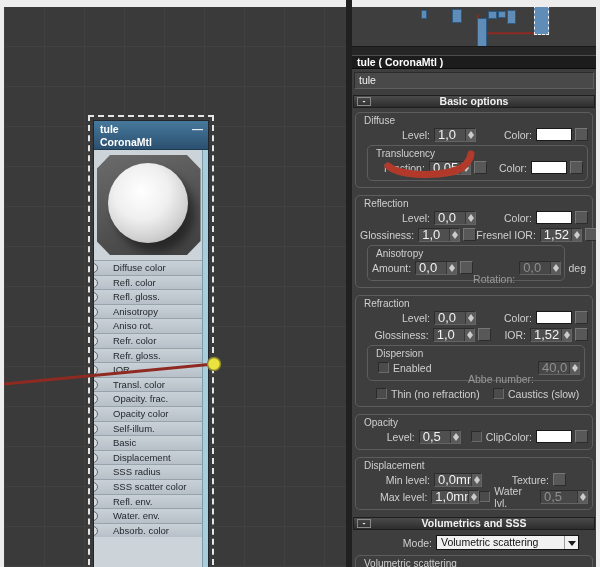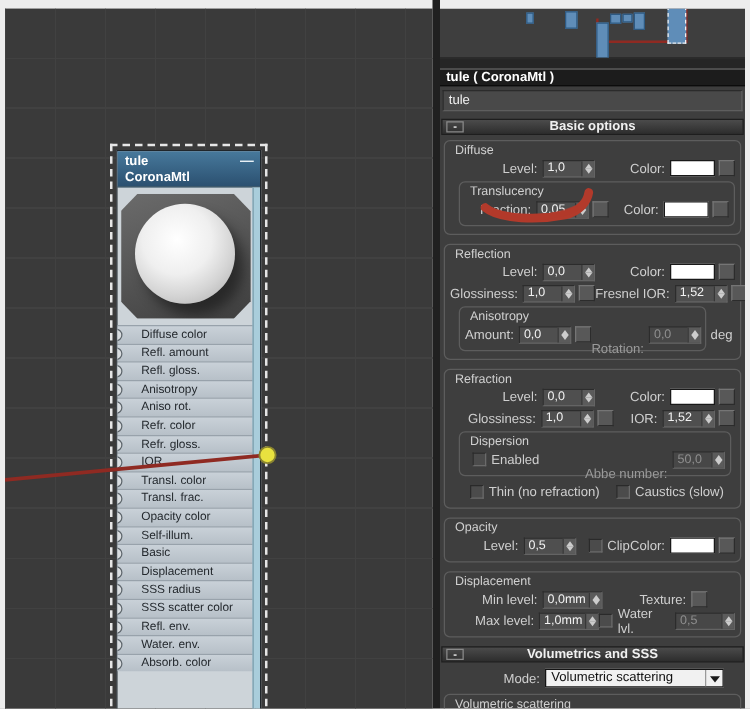--- a/index.html
+++ b/index.html
@@ -67,21 +67,21 @@
   .collapse-btn { position:absolute; left:3px; top:1px; width:14px; height:9px; border:1px solid #8a8a8a;
     font-size:9px; line-height:7px; text-align:center; color:#e8e8e8; font-weight:bold; }
   .group { border:1px solid #5d5d5d; border-radius:5px; margin:2px 3px 7px 3px; padding:1px 3px 4px 3px; position:relative; }
   .group > .glabel { font-size:10px; color:#d0d0d0; padding:0 3px; margin-left:2px; }
   .group.nested { margin:2px 1px 2px 8px; }
   .prow { display:flex; align-items:center; height:17px; padding:0 1px; }
   .lbl { text-align:right; padding-right:4px; color:#cfcfcf; white-space:nowrap; }
   .lbl.dim { color:#9a9a9a;margin-top:23px; }
   .spin { display:flex; height:14px; background:#4f4f4f; border:1px solid #2c2c2c;
     border-bottom-color:#646464; border-right-color:#646464; }
-  .sval { width:30px; color:#f2f2f2; font-size:10px; line-height:12px; padding-left:3px; overflow:hidden; white-space:nowrap; }
+  .sval { width:30px; color:#f2f2f2; font-size:13px; line-height:12px; padding-left:3px; overflow:hidden; white-space:nowrap; }
   .sval.wide { width:36px; }
   .spin.disabled .sval { color:#8f8f8f; }
   .spin.disabled { background:#474747; }
   .arr { width:10px; background:#5b5b5b; border-left:1px solid #373737; position:relative; }
   .arr::before { content:""; position:absolute; left:2px; top:2px; border-left:3px solid transparent;
     border-right:3px solid transparent; border-bottom:4px solid #cccccc; }
   .arr::after { content:""; position:absolute; left:2px; bottom:2px; border-left:3px solid transparent;
     border-right:3px solid transparent; border-top:4px solid #cccccc; }
   .mapbtn { width:13px; height:13px; background:#585858; border:1px solid #757575;
     border-right-color:#2c2c2c; border-bottom-color:#2c2c2c; margin-left:3px; flex:none; }
@@ -114,29 +114,29 @@
           <span class="node-subtitle">CoronaMtl</span>
           <span class="minimize">—</span>
         </div>
         <div class="node-preview-area">
           <div class="node-preview">
             <div class="sphere"></div>
           </div>
         </div>
         <div class="node-slots">
           <div class="slot"><span class="socket"></span><span>Diffuse color</span></div>
-          <div class="slot"><span class="socket"></span><span>Refl. amount</span></div>
+          <div class="slot"><span class="socket"></span><span>Refl. color</span></div>
           <div class="slot"><span class="socket"></span><span>Refl. gloss.</span></div>
           <div class="slot"><span class="socket"></span><span>Anisotropy</span></div>
           <div class="slot"><span class="socket"></span><span>Aniso rot.</span></div>
           <div class="slot"><span class="socket"></span><span>Refr. color</span></div>
           <div class="slot"><span class="socket"></span><span>Refr. gloss.</span></div>
           <div class="slot"><span class="socket"></span><span>IOR</span></div>
           <div class="slot"><span class="socket"></span><span>Transl. color</span></div>
-          <div class="slot"><span class="socket"></span><span>Transl. frac.</span></div>
+          <div class="slot"><span class="socket"></span><span>Opacity. frac.</span></div>
           <div class="slot"><span class="socket"></span><span>Opacity color</span></div>
           <div class="slot"><span class="socket"></span><span>Self-illum.</span></div>
           <div class="slot"><span class="socket"></span><span>Basic</span></div>
           <div class="slot"><span class="socket"></span><span>Displacement</span></div>
           <div class="slot"><span class="socket"></span><span>SSS radius</span></div>
           <div class="slot"><span class="socket"></span><span>SSS scatter color</span></div>
           <div class="slot"><span class="socket"></span><span>Refl. env.</span></div>
           <div class="slot"><span class="socket"></span><span>Water. env.</span></div>
           <div class="slot"><span class="socket"></span><span>Absorb. color</span></div>
         </div>
@@ -272,21 +272,21 @@
           </span>
         <span class="mapbtn"></span>
       </div>
       <div class="group nested" style="margin-right:4px">
         <span class="glabel">Dispersion</span>
         <div class="prow">
           <span class="checkbox" style="margin-left:6px"></span>
           <span>Enabled</span>
           <span class="lbl dim push" style="width:76px">Abbe number:</span>
           <span class="spin disabled">
-              <span class="sval">50,0</span>
+              <span class="sval">40,0</span>
               <span class="arr"></span>
             </span>
         </div>
       </div>
       <div class="prow" style="margin-top:4px">
         <span class="checkbox" style="margin-left:16px"></span>
         <span>Thin (no refraction)</span>
         <span class="checkbox push" style="margin-right:0"></span>
         <span style="width:84px;padding-left:4px">Caustics (slow)</span>
       </div>

